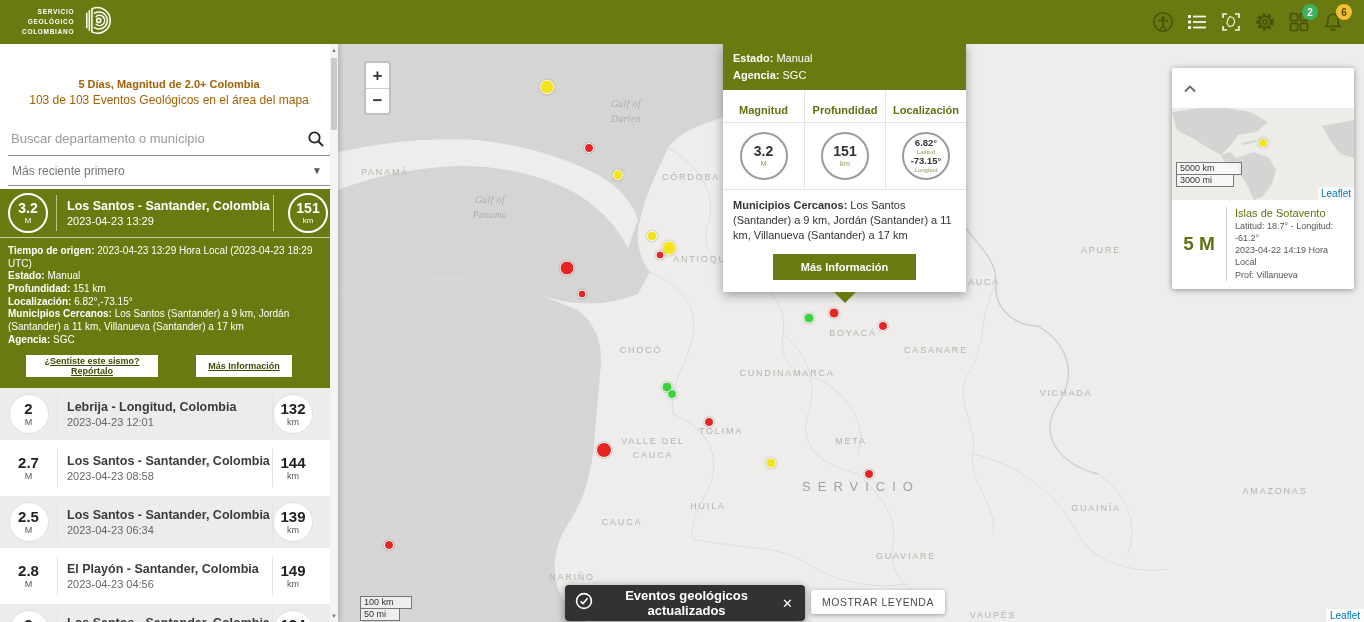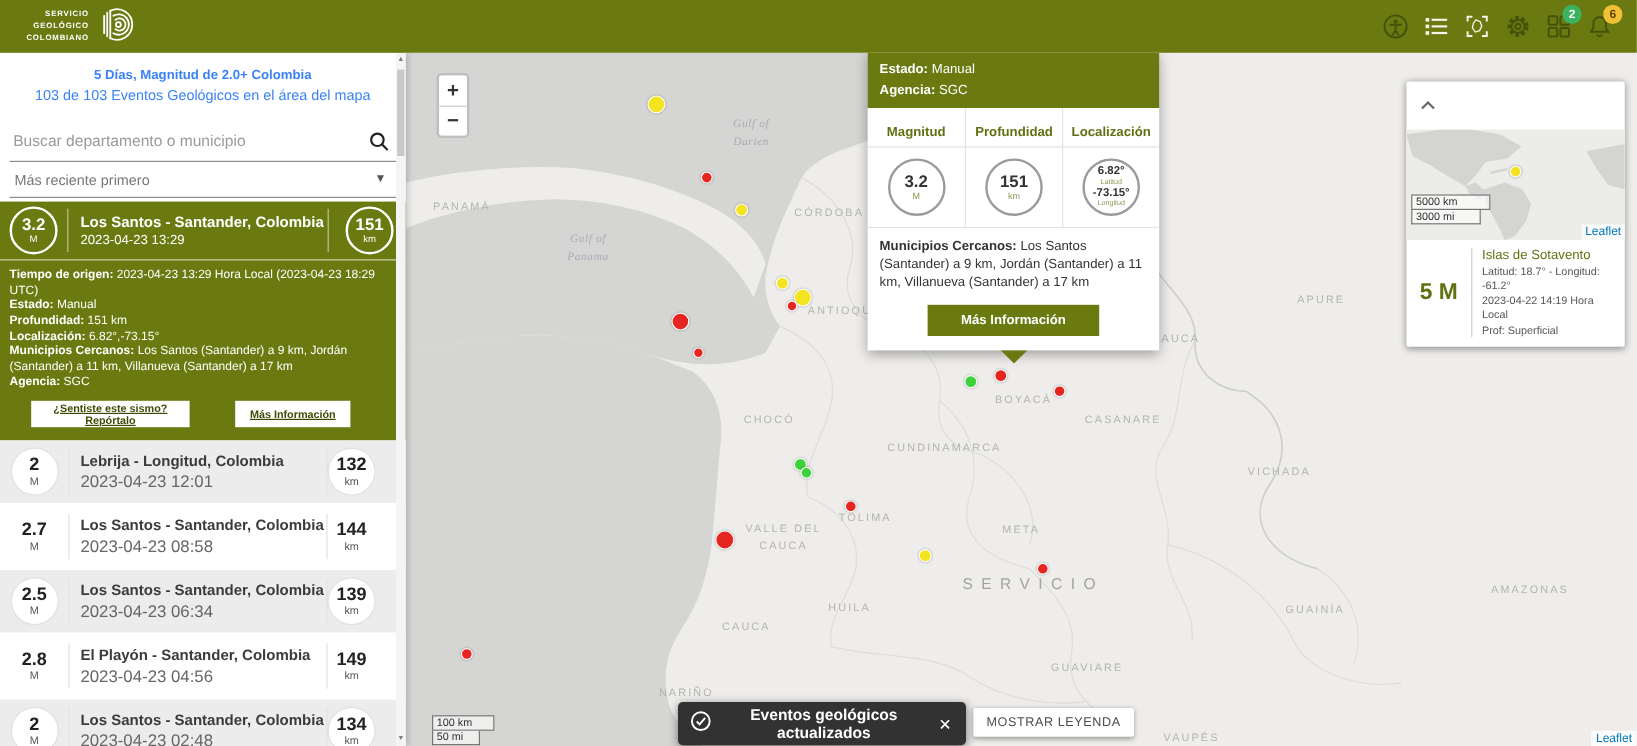--- a/index.html
+++ b/index.html
@@ -17,21 +17,21 @@
   .hicon svg { width:100%; height:100%; }
   .ic-dark { color:#46520a; } .ic-light { color:#f4f4ea; }
   .badge { position:absolute; top:-7px; right:-8px; width:16px; height:16px; border-radius:50%;
     font-size:10px; display:flex; align-items:center; justify-content:center; font-weight:bold; }
   .badge-green { background:#3cb15f; color:#fff; }
   .badge-yellow { background:#f2c037; color:#5b4500; }
 
   
   .sidebar { position:absolute; left:0; top:44px; width:338px; bottom:0; background:#fff;
     z-index:55; box-shadow:2px 0 5px rgba(0,0,0,.18); overflow:hidden; }
-  .summary { padding:13px 18px 7px; text-align:center; color:#3b82f6; }
+  .summary { padding:34px 18px 7px; text-align:center; color:#a16207; }
   .summary .t1 { font-size:11px; font-weight:bold; margin-bottom:3px; }
   .summary .t2 { font-size:12px; }
   .search-row { position:relative; margin:8px 8px 0; border-bottom:1px solid #8d8d8d; height:34px; }
   .search-row input { border:none; outline:none; background:transparent; width:290px;
     font-size:13px; padding:9px 0 6px 3px; color:#333; font-family:inherit; }
   .search-row input::placeholder { color:#9a9a9a; }
   .search-ic { position:absolute; right:5px; top:8px; width:18px; height:18px; }
   .sort-row { margin:0 8px; border-bottom:1px solid #8d8d8d; height:30px; display:flex;
     align-items:center; justify-content:space-between; padding:0 8px 0 4px; cursor:pointer; }
   .sort-val { font-size:12px; color:#777; }
@@ -61,21 +61,21 @@
 
   .ev-row { height:52px; display:flex; align-items:center; margin-bottom:2px; background:#fff; cursor:pointer; }
   .ev-row.shaded { background:#ececec; }
   .ev-mag { width:57px; display:flex; justify-content:center; }
   .ev-row .circ .num { color:#222; font-size:15px; }
   .ev-row .circ .unit { color:#555; font-size:9px; }
   .ev-row.shaded .circ { background:#fff; border:1px solid #e0e0e0; }
   .ev-mid { flex:1; padding-left:9px; border-left:1px solid #e2e2e2; height:38px;
     display:flex; flex-direction:column; justify-content:center; }
   .ev-title { font-size:12.5px; font-weight:bold; color:#3b3b3b; }
-  .ev-date { font-size:14px; color:#666; margin-top:2px; }
+  .ev-date { font-size:11px; color:#666; margin-top:2px; }
   .ev-depth { width:66px; border-left:1px solid #e2e2e2; height:38px; display:flex;
     align-items:center; justify-content:flex-start; }
 
   .sb-track { position:absolute; right:0; top:0; bottom:0; width:8px; background:#f4f4f4; z-index:5; }
   .sb-thumb { position:absolute; left:1px; right:1px; top:14px; height:72px; background:#c9c9c9; }
   .sb-arrow { position:absolute; left:0; width:8px; height:12px; color:#7c7c7c; font-size:6px;
     display:flex; align-items:center; justify-content:center; }
 
   
   .map { position:absolute; left:338px; top:44px; right:0; bottom:0; background:#eeedeb; overflow:hidden; }
@@ -528,21 +528,21 @@
         <div class="sline mi">3000 mi</div>
       </div>
       <span class="mini-attr">Leaflet</span>
     </div>
     <div class="intl-foot">
       <div class="intl-mag">5 M</div>
       <div class="intl-info">
         <div class="intl-loc">Islas de Sotavento</div>
         <div class="intl-ln">Latitud: 18.7° - Longitud: -61.2°</div>
         <div class="intl-ln">2023-04-22 14:19 Hora Local</div>
-        <div class="intl-ln">Prof: Superficial</div>
+        <div class="intl-ln">Prof: Villanueva</div>
       </div>
     </div>
   </div>
 
   <div class="toast">
     <span>
       <svg width="18" height="18" viewBox="0 0 18 18" fill="none" stroke="#fff" stroke-width="1.6">
         <circle cx="9" cy="9" r="7.4"></circle>
           <path d="M5.6,9.3 8,11.6 12.6,6.2"></path>
       </svg>

